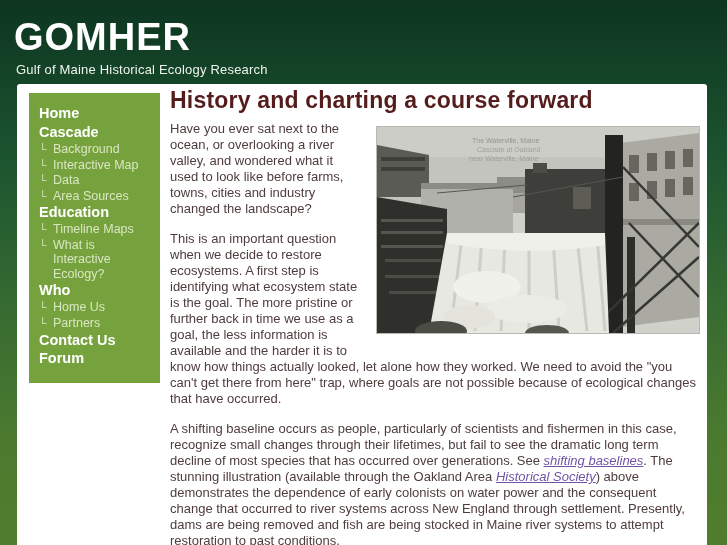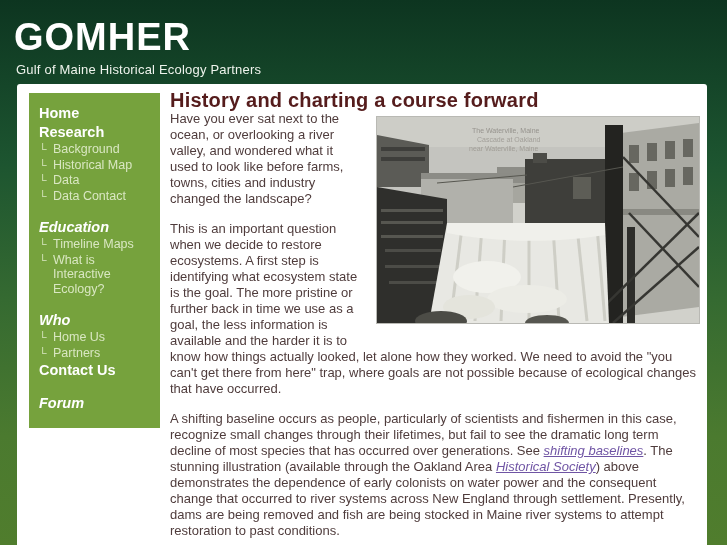--- a/index.html
+++ b/index.html
@@ -30,75 +30,75 @@
 
   
   .sidebar {
     position: absolute; left: 12px; top: 9px; width: 131px;
     background: #76a23d; padding: 10px 6px 16px 10px;
   }
   .nav-main {
     display: block; color: #ffffff; font-weight: bold; font-size: 14.5px;
     line-height: 18px; text-decoration: none; margin-top: 1px; cursor: pointer;
   }
-  .nav-main.section-gap { margin-top: 15px; font-style: italic; }
+  .nav-main.section-gap { margin-top: 0; }
   .nav-sub {
     display: flex; align-items: flex-start; color: #d9e7c2; font-size: 12.5px;
     line-height: 14.5px; text-decoration: none; margin-top: 1px; cursor: pointer;
   }
   .nav-sub .glyph { width: 14px; flex: 0 0 14px; font-size: 11px; color: #d9e7c2; }
   .nav-sub .lbl { display: inline-block; max-width: 88px; }
 
   
   .main-content {
     position: absolute; left: 153px; top: 6px; width: 530px;
     color: #4f3c3c; font-size: 13px; line-height: 16px;
   }
   .page-heading {
-    color: #551c1c; font-size: 20px; font-weight: bold; line-height: 21px;
-    letter-spacing: 0.2px;
+    color: #551c1c; font-size: 23px; font-weight: bold; line-height: 21px;
+    margin-bottom: 10px; letter-spacing: 0.2px;
   }
   .main-content p { margin-bottom: 14px; }
   .main-content a { color: #6f54a4; text-decoration: underline; cursor: pointer; font-style: italic; }
 
   .photo-frame {
     float: right; width: 324px; height: 208px;
     margin: 5px 0 10px 12px;
     border: 1px solid #b9b9b4; background: #d6d6d0;
   }
   .photo-frame svg { display: block; }
 </style>
 </head>
 <body>
 
 <div class="site-header">
   <div class="site-title">GOMHER</div>
-  <div class="site-tagline">Gulf of Maine Historical Ecology Partners</div>
+  <div class="site-tagline">Gulf of Maine Historical Ecology Research</div>
 </div>
 
 <div class="content-panel">
 
   <nav class="sidebar">
     <a class="nav-main">Home</a>
-    <a class="nav-main">Research</a>
+    <a class="nav-main">Cascade</a>
     <a class="nav-sub">
         <span class="glyph">└</span>
         <span class="lbl">Background</span>
       </a>
     <a class="nav-sub">
         <span class="glyph">└</span>
-        <span class="lbl">Historical Map</span>
+        <span class="lbl">Interactive Map</span>
       </a>
     <a class="nav-sub">
         <span class="glyph">└</span>
         <span class="lbl">Data</span>
       </a>
     <a class="nav-sub">
         <span class="glyph">└</span>
-        <span class="lbl">Data Contact</span>
+        <span class="lbl">Area Sources</span>
       </a>
     <a class="nav-main section-gap">Education</a>
     <a class="nav-sub">
         <span class="glyph">└</span>
         <span class="lbl">Timeline Maps</span>
       </a>
     <a class="nav-sub">
         <span class="glyph">└</span>
         <span class="lbl">What is Interactive Ecology?</span>
       </a>

